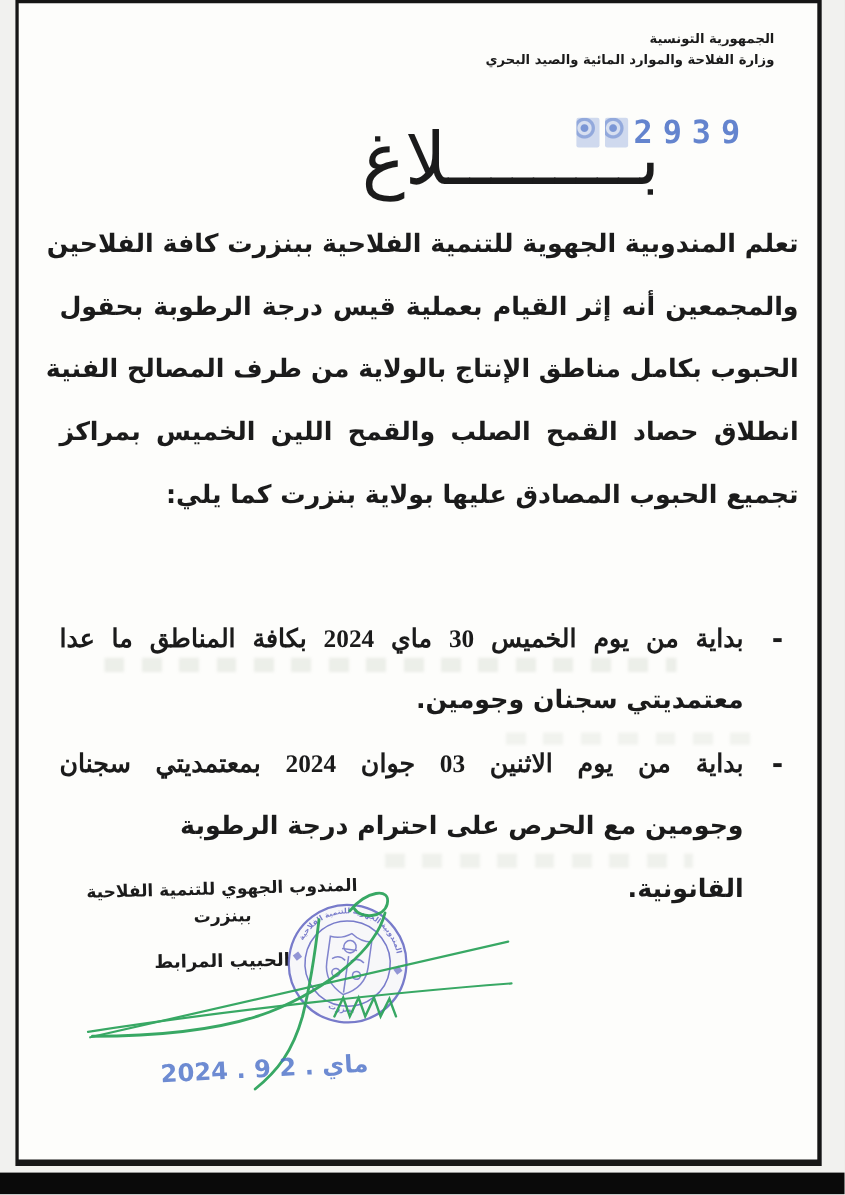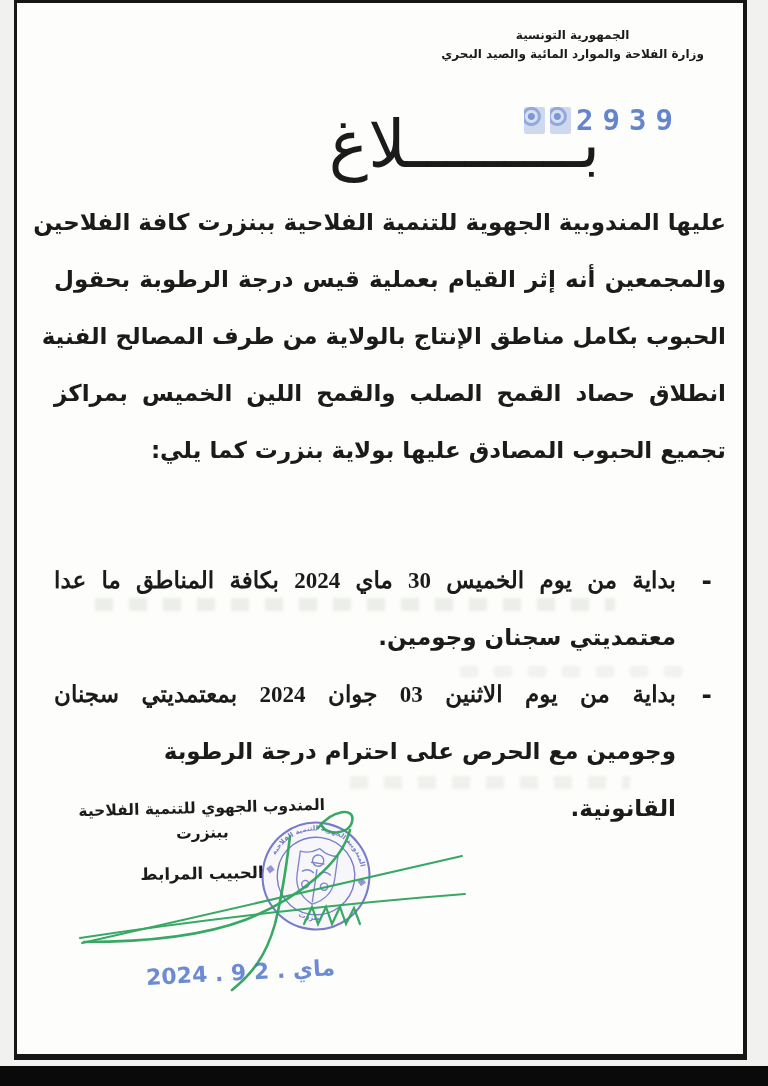--- a/index.html
+++ b/index.html
@@ -10,21 +10,21 @@
   }
   
   .sheet{
     position:absolute;left:14px;top:0;width:733px;height:1060px;
     box-sizing:border-box;background:#fdfdfb;
     border:3px solid #161616;border-bottom-width:6px;border-right-width:4px;
   }
   .photo-bottom-band{position:absolute;left:0;top:1066px;width:768px;height:20px;background:#0a0a0a;}
   
   .hdr{
-    position:absolute;top:26px;right:64px;text-align:center;direction:rtl;
+    position:absolute;top:26px;right:64px;direction:rtl;
     font-size:12px;font-weight:700;line-height:18.5px;letter-spacing:0;
   }
   
   .reg{position:absolute;left:503px;top:103px;display:flex;align-items:center;gap:5px;opacity:.88;margin-left:21px;}
   .ink-block{width:21px;height:27px;border-radius:2px;
     background:radial-gradient(circle at 35% 35%, rgba(79,116,200,.85) 0 3px, rgba(79,116,200,.25) 4px 6px, rgba(79,116,200,.7) 7px 9px, rgba(79,116,200,.3) 10px);
   }
   .reg-num{font-family:"DejaVu Sans Mono",monospace;font-size:29px;font-weight:700;
     color:#4f74c8;letter-spacing:9px;}
   
@@ -83,21 +83,21 @@
 
   <div class="reg">
     <span class="ink-block"></span>
     <span class="ink-block"></span>
     <span class="reg-num">2939</span>
   </div>
 
   <div class="title">بـــــــــلاغ</div>
 
   <div class="body-lines">
-    <div class="bline">عليها المندوبية الجهوية للتنمية الفلاحية ببنزرت كافة الفلاحين</div>
+    <div class="bline">تعلم المندوبية الجهوية للتنمية الفلاحية ببنزرت كافة الفلاحين</div>
     <div class="bline">والمجمعين أنه إثر القيام بعملية قيس درجة الرطوبة بحقول</div>
     <div class="bline">الحبوب بكامل مناطق الإنتاج بالولاية من طرف المصالح الفنية</div>
     <div class="bline">انطلاق حصاد القمح الصلب والقمح اللين الخميس بمراكز</div>
     <div class="bline last">تجميع الحبوب المصادق عليها بولاية بنزرت كما يلي:</div>
   </div>
 
   <div class="bullets">
     <div class="bullet">
       <div class="mark">-</div>
       <div class="btxt">

